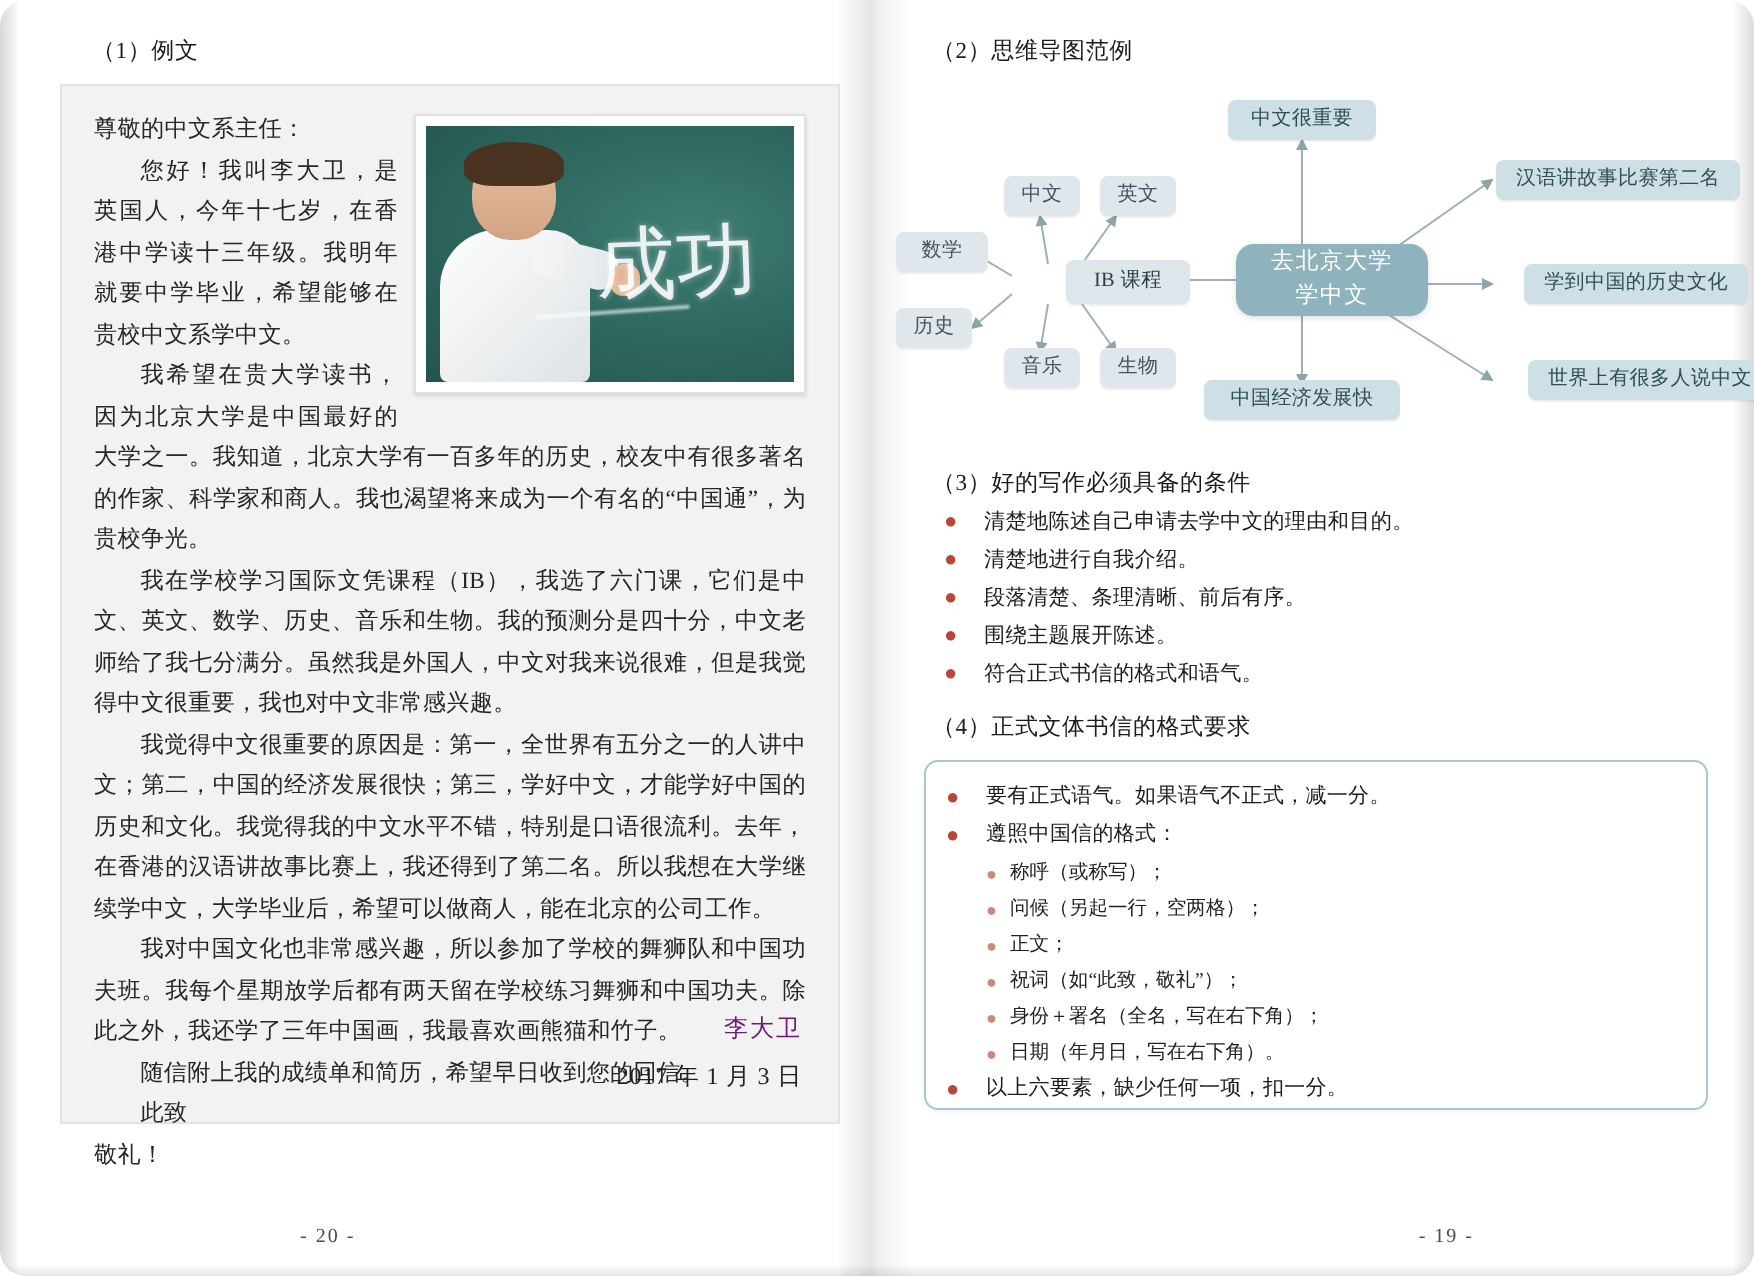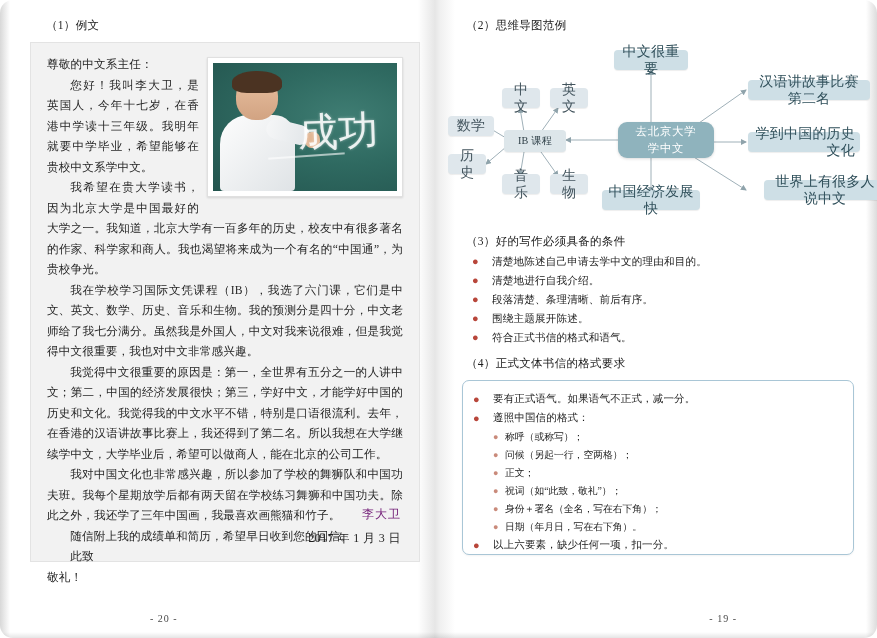--- a/index.html
+++ b/index.html
@@ -122,36 +122,36 @@
   
   .rp-head { position: absolute; left: 26px; }
 
   .mindmap { position: absolute; left: 6px; top: 32px; width: 430px; height: 185px; }
   .mindmap svg { position: absolute; inset: 0; width: 100%; height: 100%; }
   .node {
     position: absolute;
     background: #cedfe6;
     color: #2f4f5a;
     border-radius: 4px;
-    font-size: 14px;
+    font-size: 10px;
     line-height: 1.25;
     display: flex; align-items: center; justify-content: center;
     text-align: center;
     padding: 3px 5px;
     box-shadow: 0 1px 1px rgba(0,0,0,.07);
     letter-spacing: .2px;
   }
   .node.pale { background: #dfe7ec; color: #44555e; }
   .node.center {
     background: #8fb3bd; color: #ffffff;
     border-radius: 9px; font-size: 11.4px; line-height: 1.45;
     box-shadow: 0 1px 3px rgba(0,0,0,.14);
     letter-spacing: .8px;
   }
-  .node.ib { background: #dde6ea; color: #2e3f47; font-size: 10.2px; }
+  .node.ib { background: #dde6ea; color: #2e3f47; font-size: 10.2px; margin-left: 29px; }
 
   .list { position: absolute; left: 26px; }
   .li {
     display: flex; align-items: flex-start;
     font-size: 10.6px; line-height: 19px; color: #1c1c1c;
     letter-spacing: .15px;
   }
   .li .dot {
     color: #b8463a; font-size: 11px; line-height: 19px;
     width: 26px; flex: 0 0 26px; text-align: left; padding-left: 6px;
@@ -265,21 +265,21 @@
 
       <div class="node center" style="left:172px; top:90px; width:96px; height:36px;">
         <span>去北京大学<br>学中文</span>
       </div>
 
       <div class="node" style="left:168px; top:18px; width:74px; height:20px;">中文很重要</div>
 
       <div class="node" style="left:156px; top:158px; width:98px; height:20px;">中国经济发展快</div>
 
       <div class="node" style="left:302px; top:48px; width:122px; height:20px;">汉语讲故事比赛第二名</div>
-      <div class="node" style="left:302px; top:100px; width:112px; height:20px;text-align:right;">学到中国的历史文化</div>
+      <div class="node" style="left:316px; top:100px; width:112px; height:20px;text-align:right;">学到中国的历史文化</div>
       <div class="node" style="left:302px; top:148px; width:122px; height:20px;margin-left:16px;">世界上有很多人说中文</div>
 
       <div class="node ib" style="left:58px; top:98px; width:62px; height:22px;">IB 课程</div>
 
       <div class="node pale" style="left:56px; top:56px; width:38px; height:20px;">中文</div>
       <div class="node pale" style="left:104px; top:56px; width:38px; height:20px;">英文</div>
       <div class="node pale" style="left:2px; top:84px; width:46px; height:20px;">数学</div>
       <div class="node pale" style="left:2px; top:122px; width:38px; height:20px;">历史</div>
       <div class="node pale" style="left:56px; top:142px; width:38px; height:20px;">音乐</div>
       <div class="node pale" style="left:104px; top:142px; width:38px; height:20px;">生物</div>

